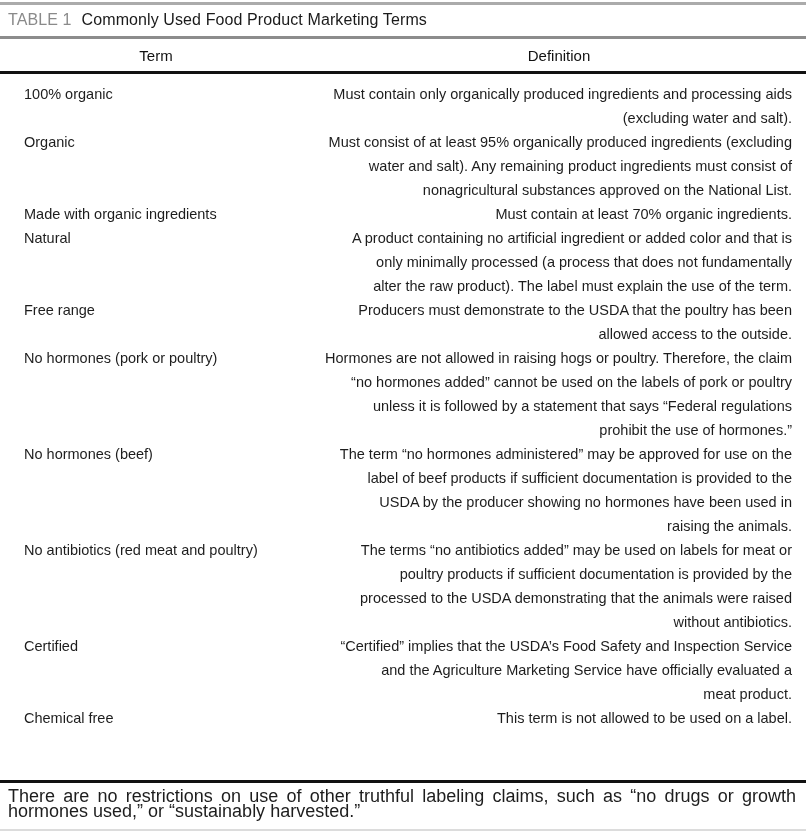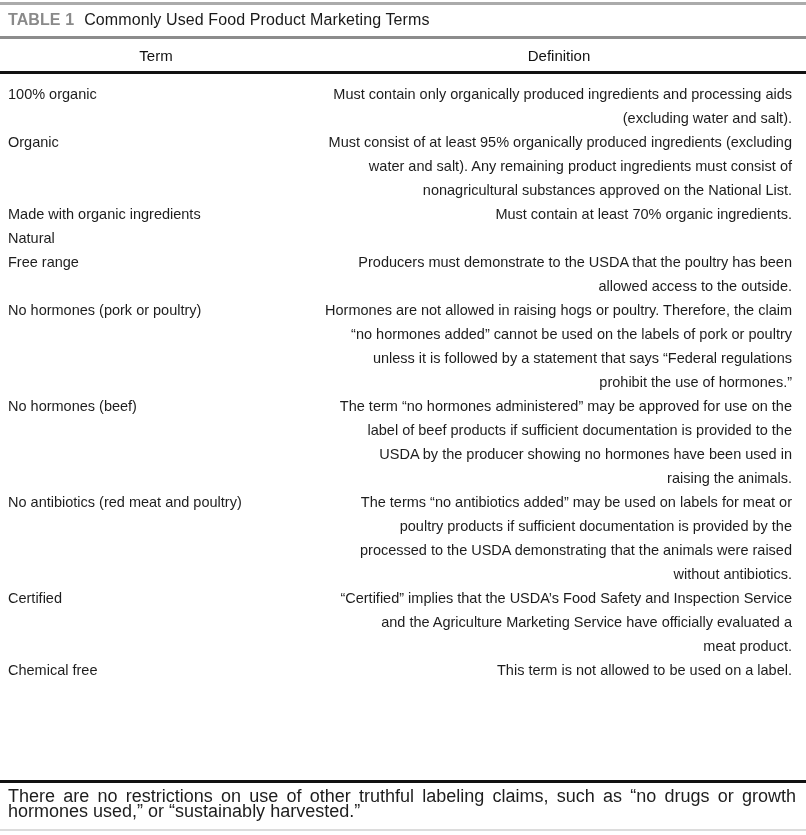--- a/index.html
+++ b/index.html
@@ -24,21 +24,21 @@
   }
   .title-row {
     position: absolute;
     top: 10px; left: 8px; right: 8px;
     font-size: 16px;
     line-height: 20px;
     letter-spacing: 0.1px;
     white-space: nowrap;
   }
   .table-label {
-    font-weight: bold;
+    font-weight: normal;
     color: #8a8a8a;
     margin-right: 10px;
   }
   .table-title {
     color: #1a1a1a;
   }
   .title-rule {
     position: absolute;
     top: 36px; left: 0; right: 0;
     height: 3px;
@@ -65,21 +65,21 @@
     position: absolute;
     top: 82px; left: 0; right: 0;
     font-size: 14.5px;
     line-height: 24px;
   }
   .row {
     display: grid;
     grid-template-columns: 312px 1fr;
   }
   .term {
-    padding-left: 8px;
+    padding-left: 24px;
     padding-right: 6px;
   }
   .def {
     padding-left: 38px;
     padding-right: 14px;
     text-indent: -27px;
     text-align: right;
   }
   .bottom-rule {
     position: absolute;
@@ -133,20 +133,21 @@
       <div class="def">Must consist of at least 95% organically produced ingredients (excluding water and salt). Any remaining product ingredients must consist of nonagricultural substances approved on the National List.</div>
     </div>
 
     <div class="row">
       <div class="term">Made with organic ingredients</div>
       <div class="def">Must contain at least 70% organic ingredients.</div>
     </div>
 
     <div class="row">
       <div class="term">Natural</div>
+      <div class="def">A product containing no artificial ingredient or added color and that is only minimally processed (a process that does not fundamentally alter the raw product). The label must explain the use of the term.</div>
     </div>
 
     <div class="row">
       <div class="term">Free range</div>
       <div class="def">Producers must demonstrate to the USDA that the poultry has been allowed access to the outside.</div>
     </div>
 
     <div class="row">
       <div class="term">No hormones (pork or poultry)</div>
       <div class="def">Hormones are not allowed in raising hogs or poultry. Therefore, the claim “no hormones added” cannot be used on the labels of pork or poultry unless it is followed by a statement that says “Federal regulations prohibit the use of hormones.”</div>

